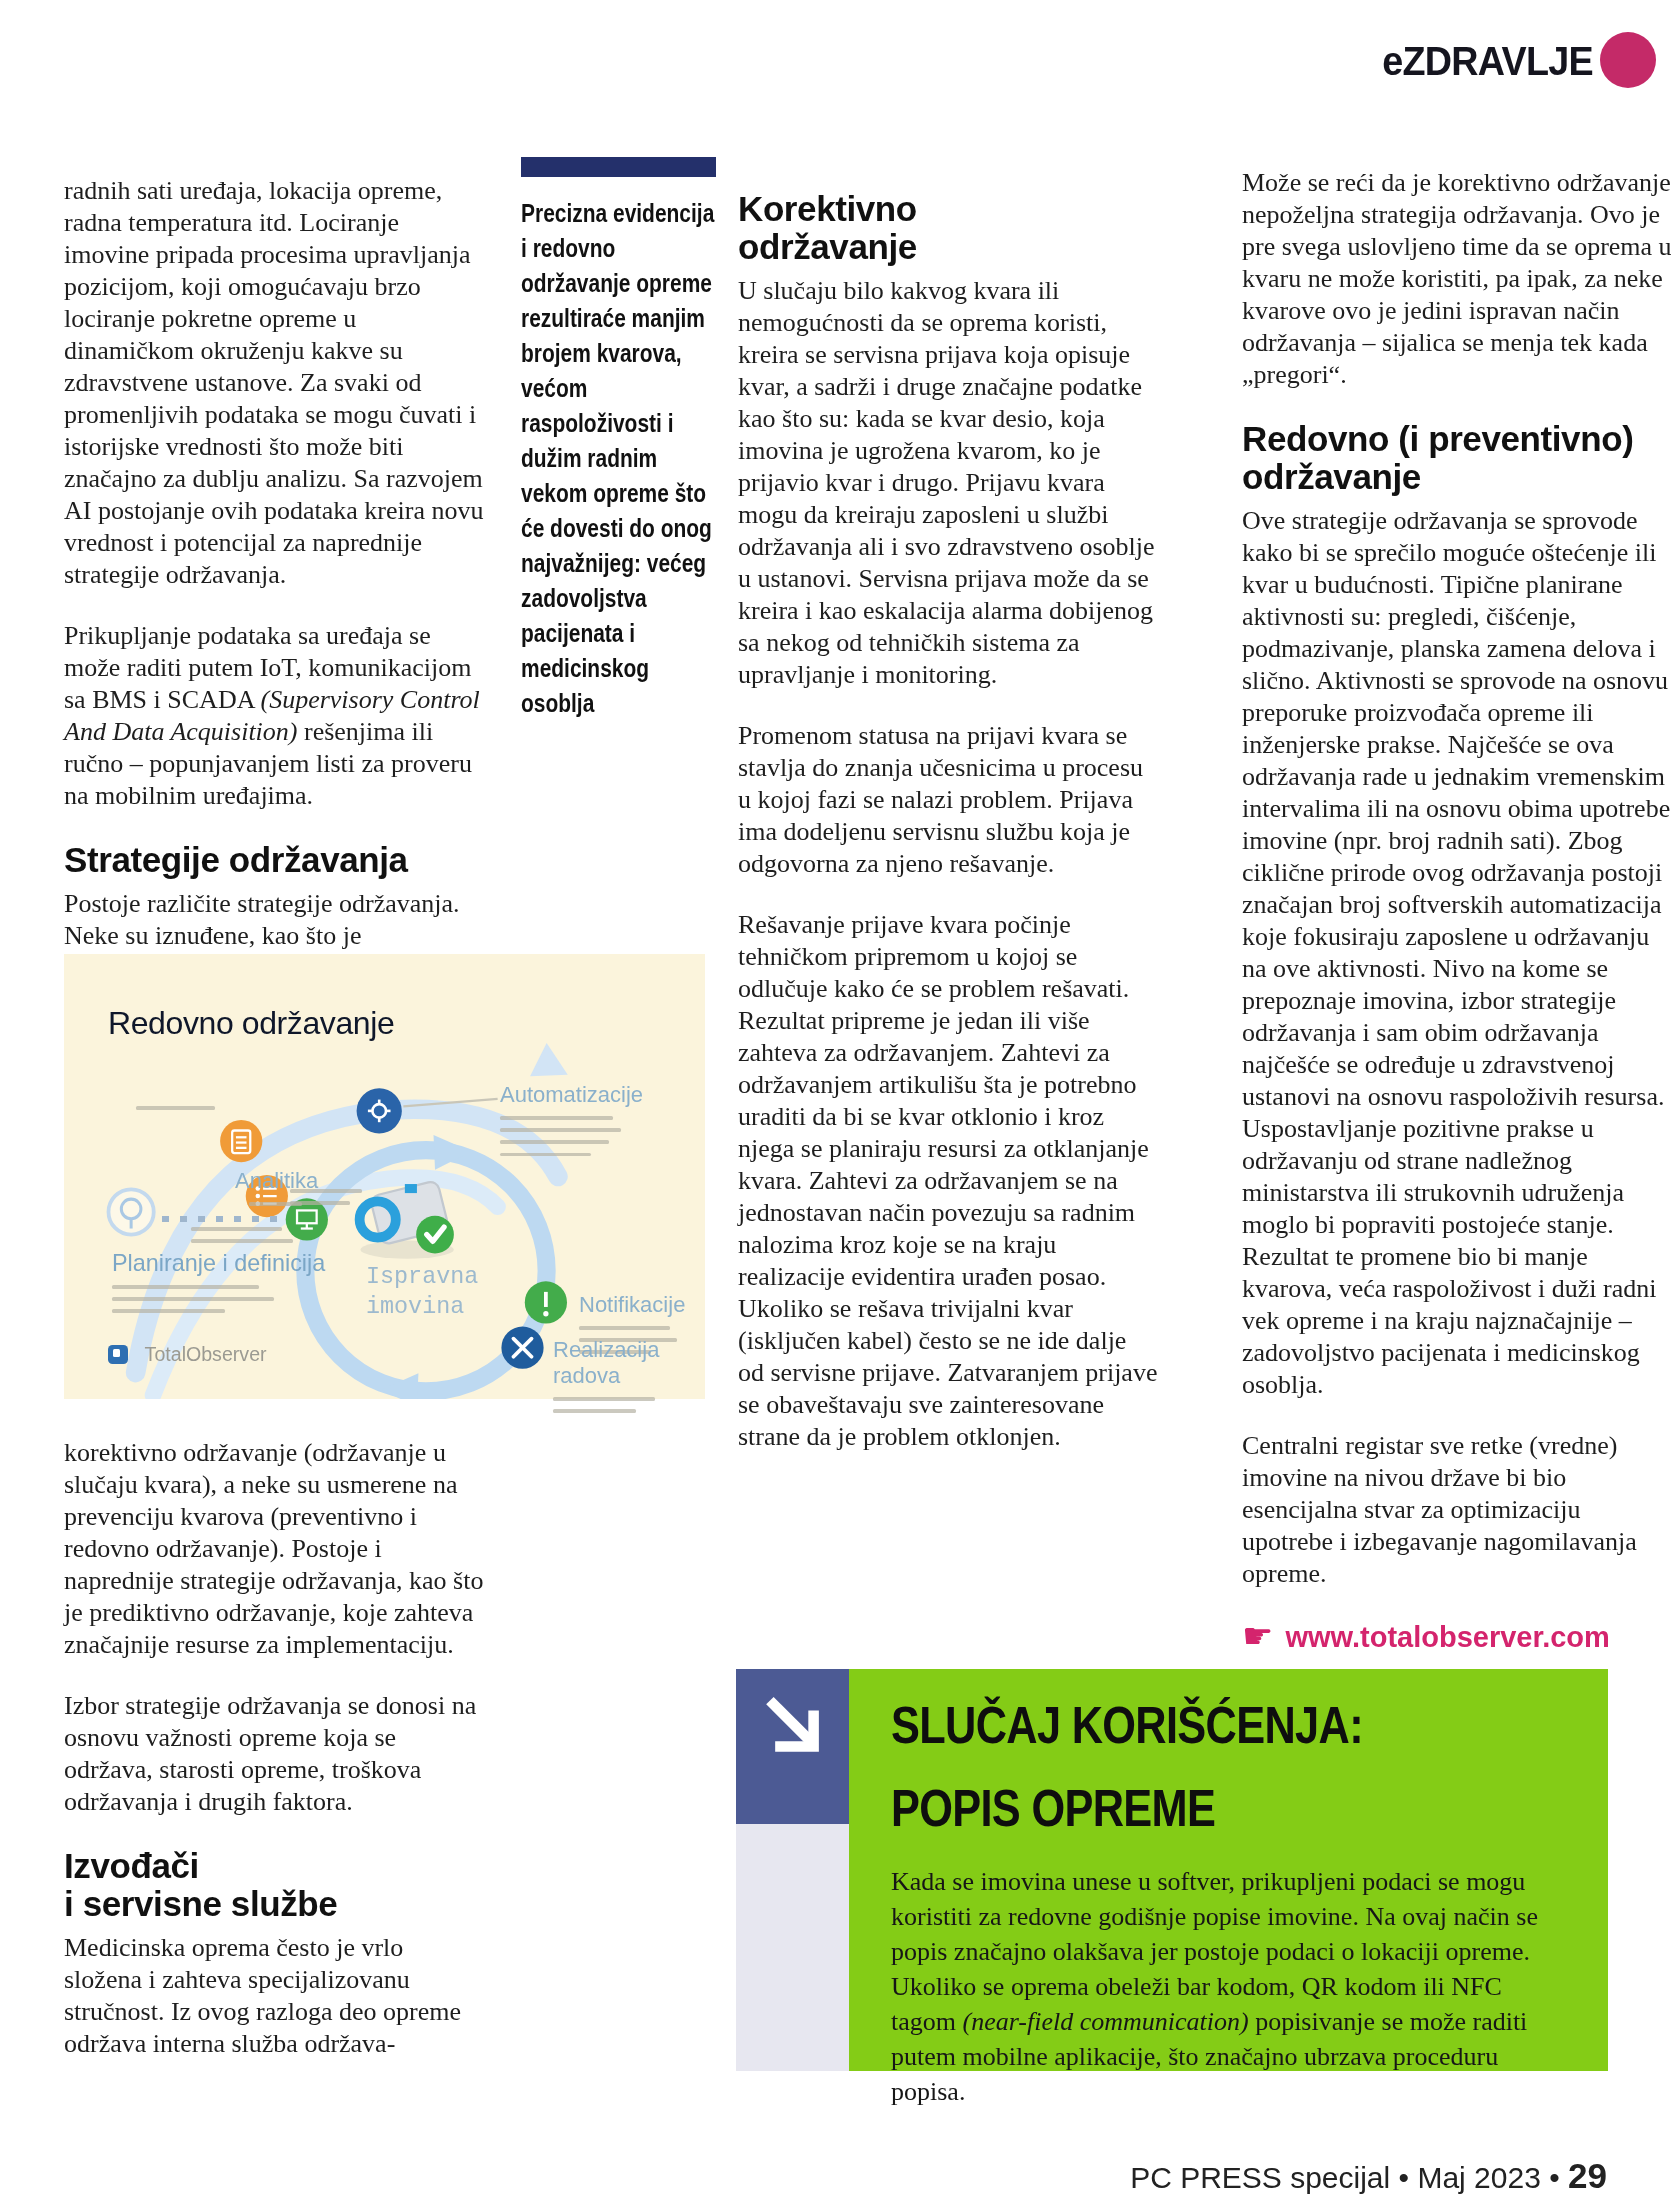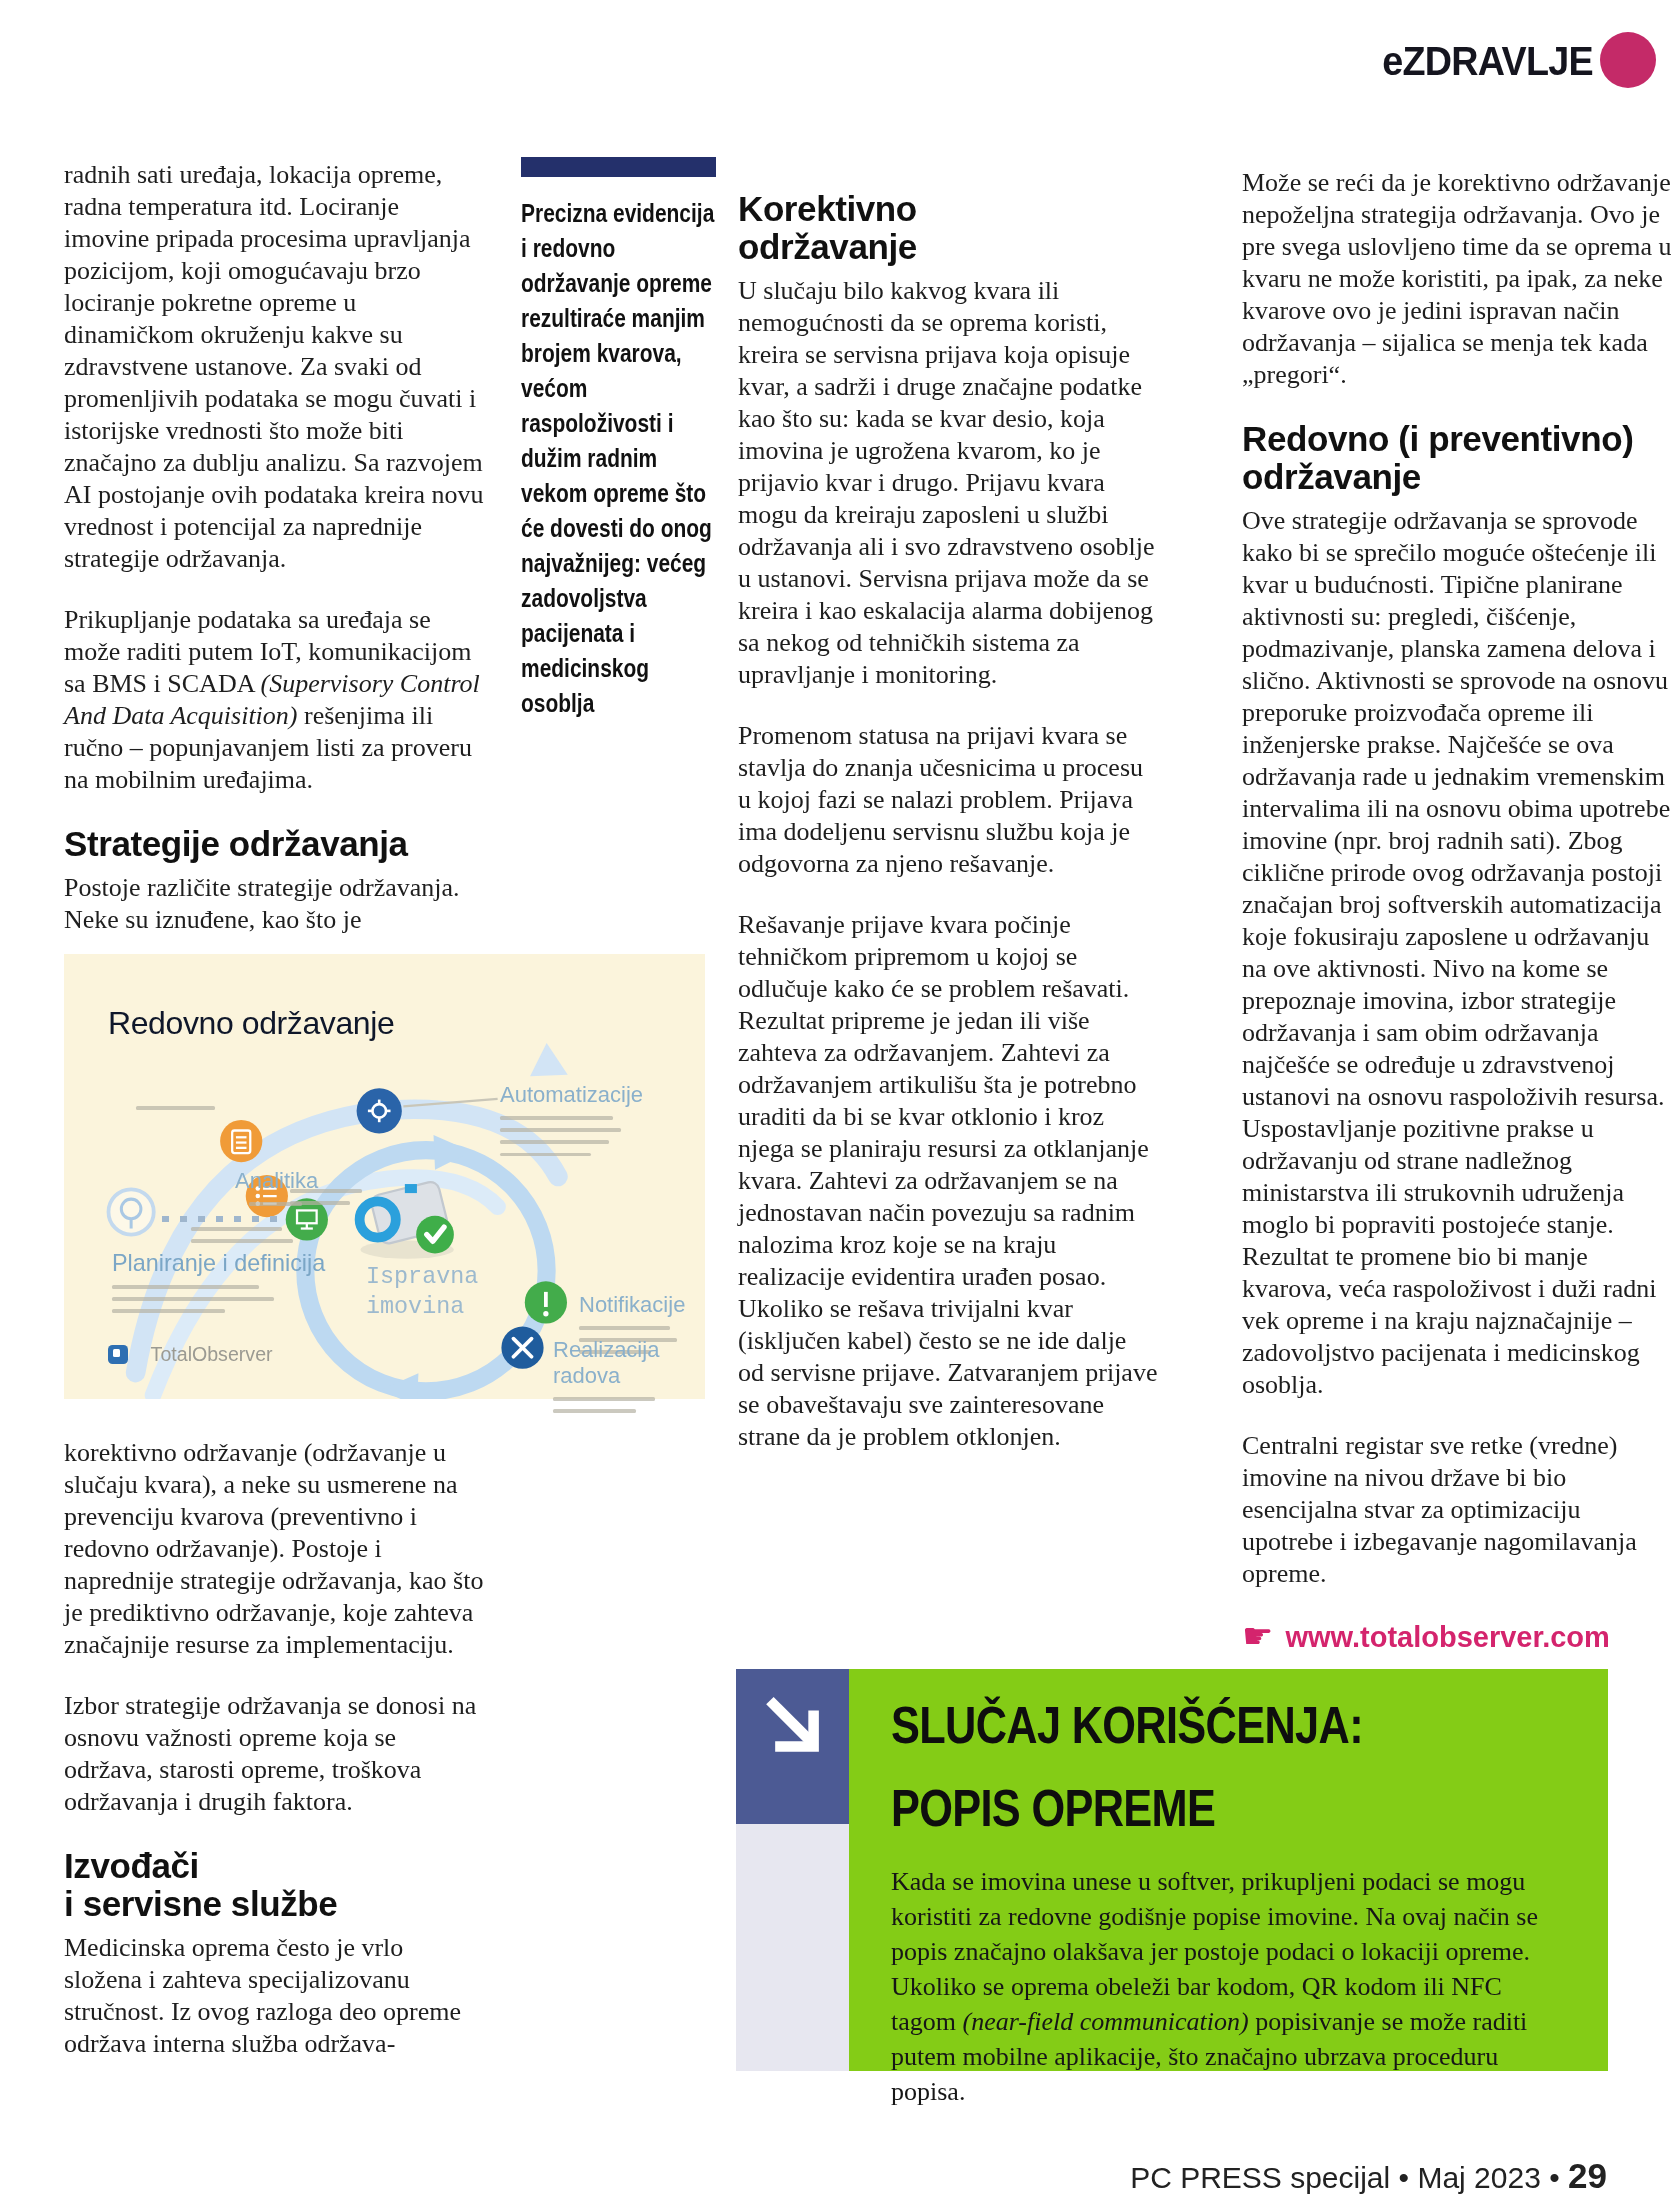--- a/index.html
+++ b/index.html
@@ -28,21 +28,21 @@
   .diagram{position:absolute;left:64px;top:954px;width:641px;height:445px;background:#fbf4dc;}
   .diagram .abs{position:absolute;}
   .diag-title{left:44px;top:51px;font-family:"Liberation Sans",sans-serif;font-size:32px;
               font-weight:400;color:#0f172a;letter-spacing:-0.4px;}
   .diag-label{font-family:"Liberation Sans",sans-serif;color:#8ab0cb;font-size:22px;}
   .diag-label-lg{font-family:"Liberation Sans",sans-serif;color:#7ba6c6;font-size:23.4px;}
   .diag-center{font-family:Liberation Mono, monospace;color:#9cb9ce;font-size:23.4px;
                line-height:30px;text-align:left;}
   .fp{height:3.8px;background:#b5b2a4;opacity:.7;border-radius:1.5px;margin-top:8.3px;}
   .dots{height:6px;background:repeating-linear-gradient(90deg,#9fb6cd 0 6.8px,transparent 6.8px 18px);}
-  .diag-logo{display:flex;align-items:center;gap:23px;font-family:"Liberation Sans",sans-serif;
+  .diag-logo{display:flex;align-items:center;gap:17px;font-family:"Liberation Sans",sans-serif;
              color:#9b9a92;font-size:19.6px;}
   .logo-sq{width:19.6px;height:19.6px;border-radius:4.5px;background:#2e6fb2;position:relative;}
   .logo-sq:after{content:"";position:absolute;left:4.5px;top:4.5px;width:7.5px;height:7.5px;background:#fff;border-radius:1.5px;}
   
   .link-row{margin-top:19.6px;display:flex;align-items:center;gap:12px;}
   .hand{font-family:"DejaVu Sans",sans-serif;color:#d4246d;font-size:35px;line-height:35px;}
   .link-url{font-family:"Liberation Sans",sans-serif;font-weight:700;font-size:29px;color:#d4246d;text-align:center;}
   
   .usecase{position:absolute;left:736px;top:1669px;width:872px;height:402px;background:#84cc16;}
   .uc-square{position:absolute;left:0;top:0;width:113px;height:155px;background:#4c5a94;}
@@ -57,21 +57,21 @@
   .footer b{font-size:35px;font-weight:800;}
 </style>
 </head>
 <body>
 
 <div id="page">
 
   <div class="brand">eZDRAVLJE</div>
   <div class="brand-dot"></div>
 
-  <div class="col" style="left:64px;top:159px;width:422px;">
+  <div class="col" style="left:64px;top:175px;width:422px;">
     <p>radnih sati uređaja, lokacija opreme, radna temperatura itd. Lociranje imovine pripada procesima upravljanja pozicijom, koji omogućavaju brzo lociranje pokretne opreme u dinamičkom okruženju kakve su zdravstvene ustanove. Za svaki od promenljivih podataka se mogu čuvati i istorijske vrednosti što može biti značajno za dublju analizu. Sa razvojem AI postojanje ovih podataka kreira novu vrednost i potencijal za naprednije strategije održavanja.</p>
     <p><span>Prikupljanje podataka sa uređaja se može raditi putem IoT, komunikacijom sa BMS i SCADA </span><span class="ital">(Supervisory Control And Data Acquisition)</span><span> rešenjima ili ručno – popunjavanjem listi za proveru na mobilnim uređajima.</span></p>
     <div class="sec-head">Strategije održavanja</div>
     <p>Postoje različite strategije održavanja. Neke su iznuđene, kao što je</p>
   </div>
 
   <div class="quote-col">
     <div class="quote-bar"></div>
     <div class="quote-text">Precizna evidencija i redovno održavanje opreme rezultiraće manjim brojem kvarova, većom raspoloživosti i dužim radnim vekom opreme što će dovesti do onog najvažnijeg: većeg zadovoljstva pacijenata i medicinskog osoblja</div>
   </div>

